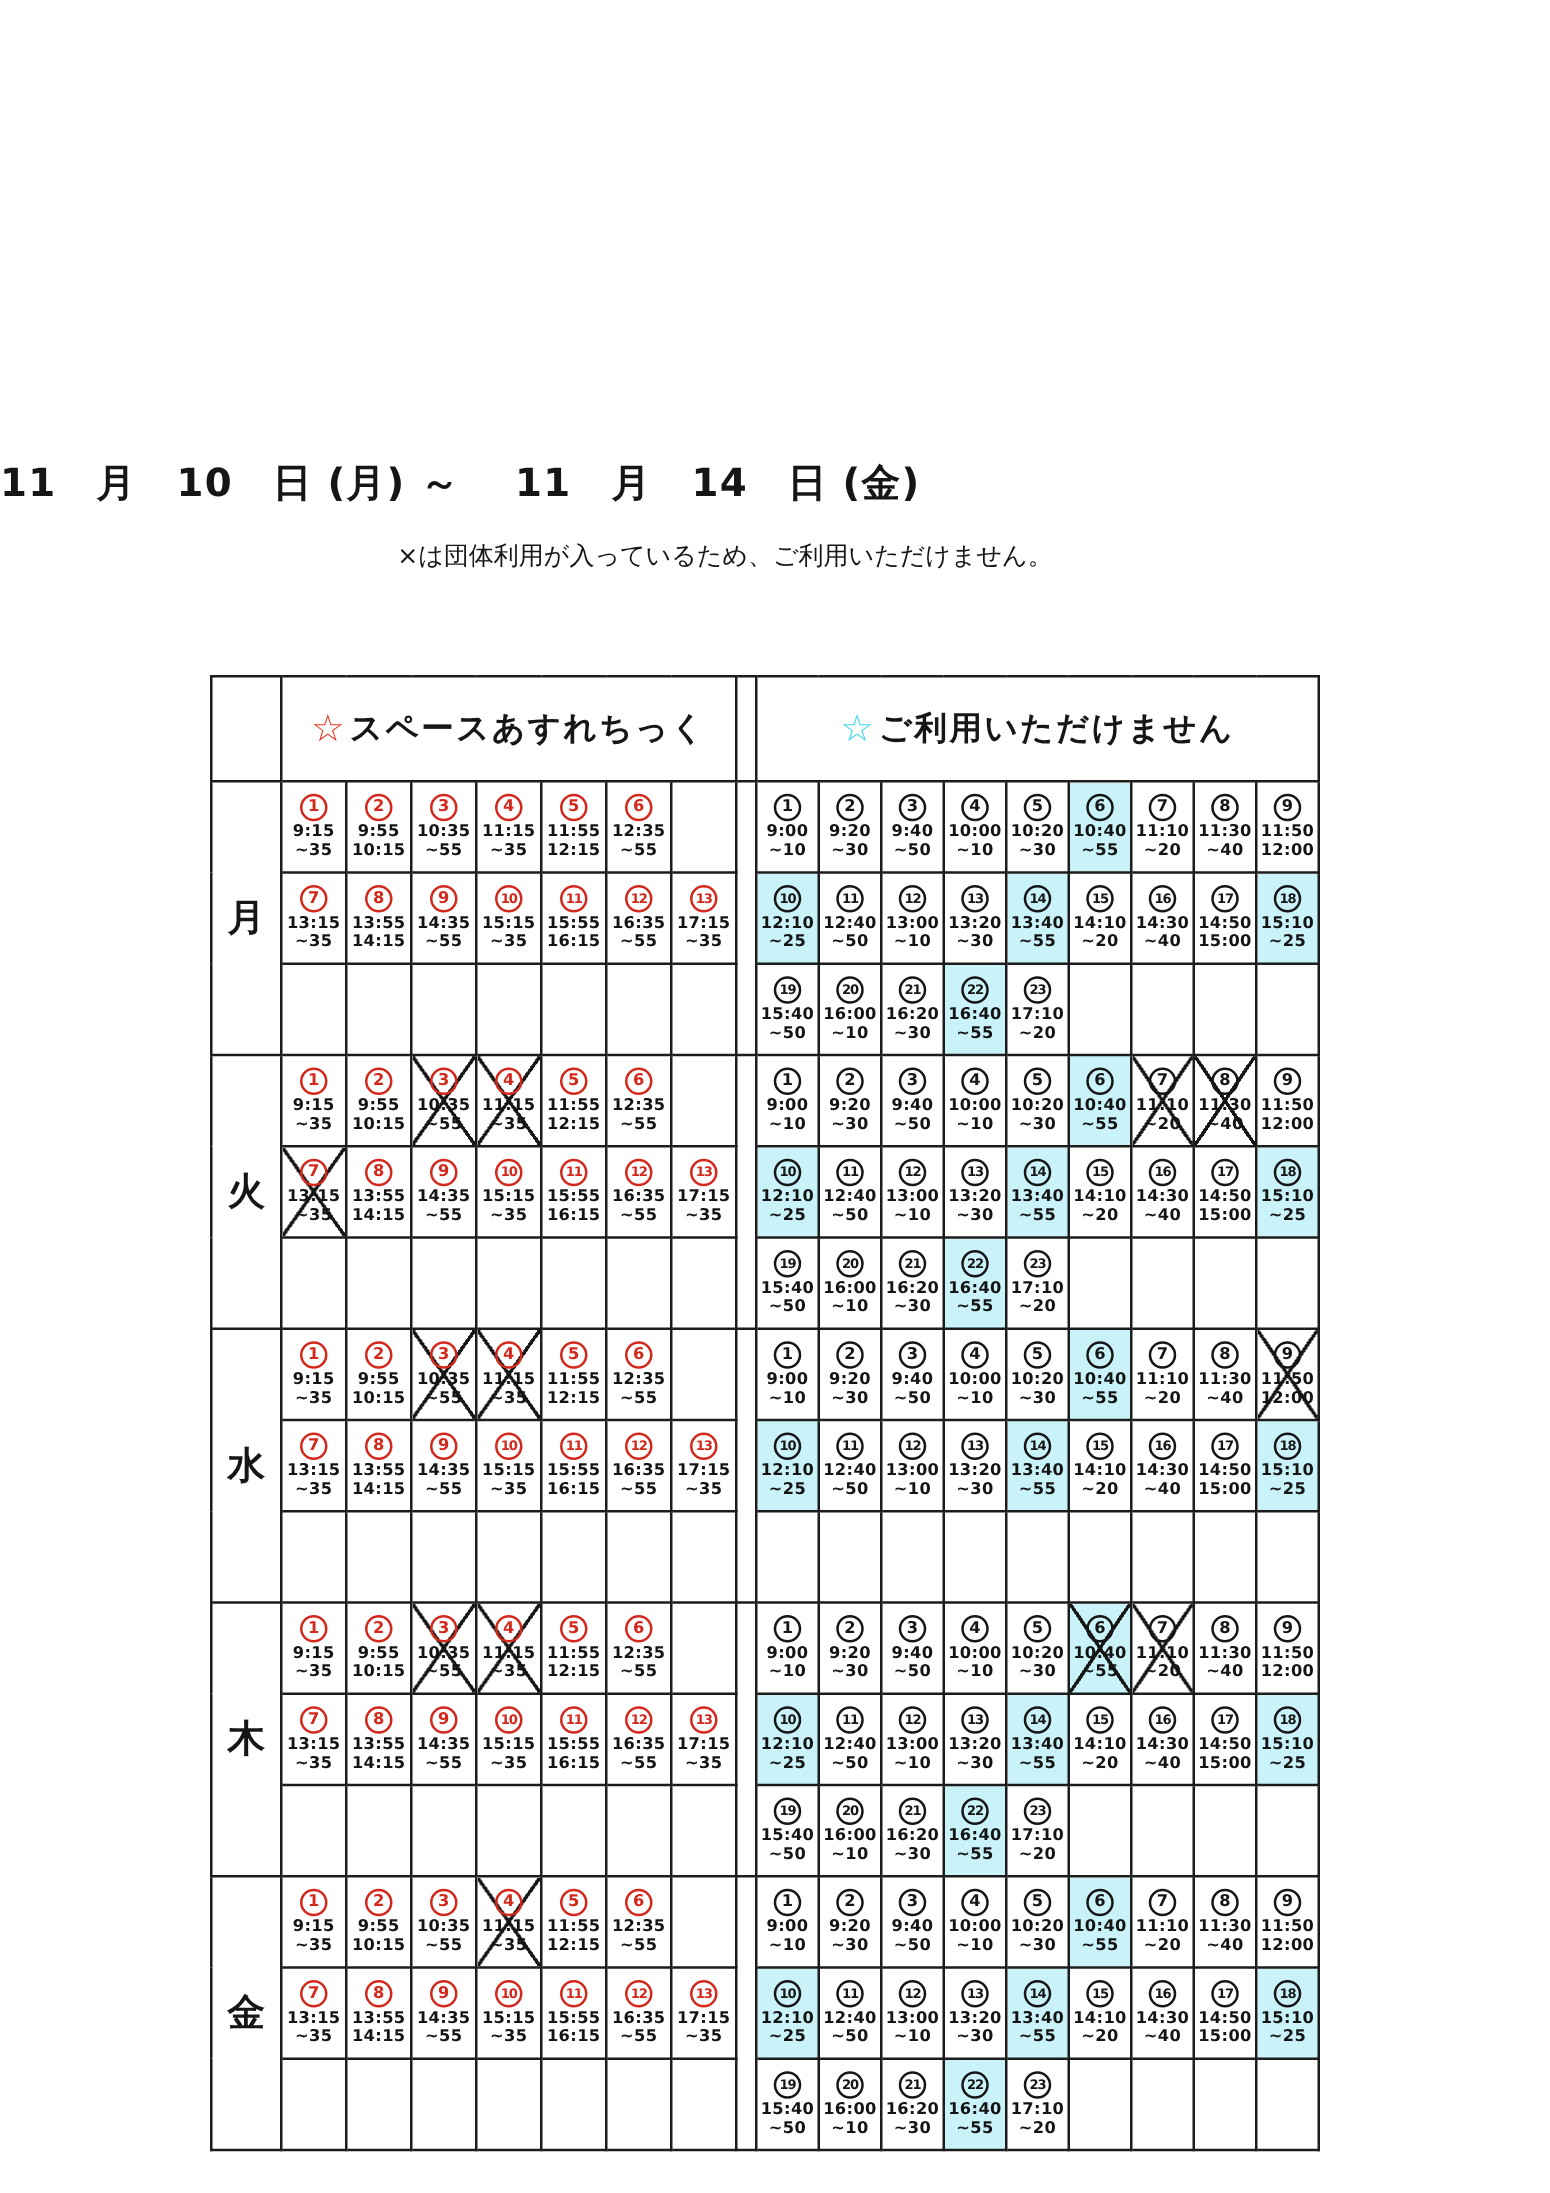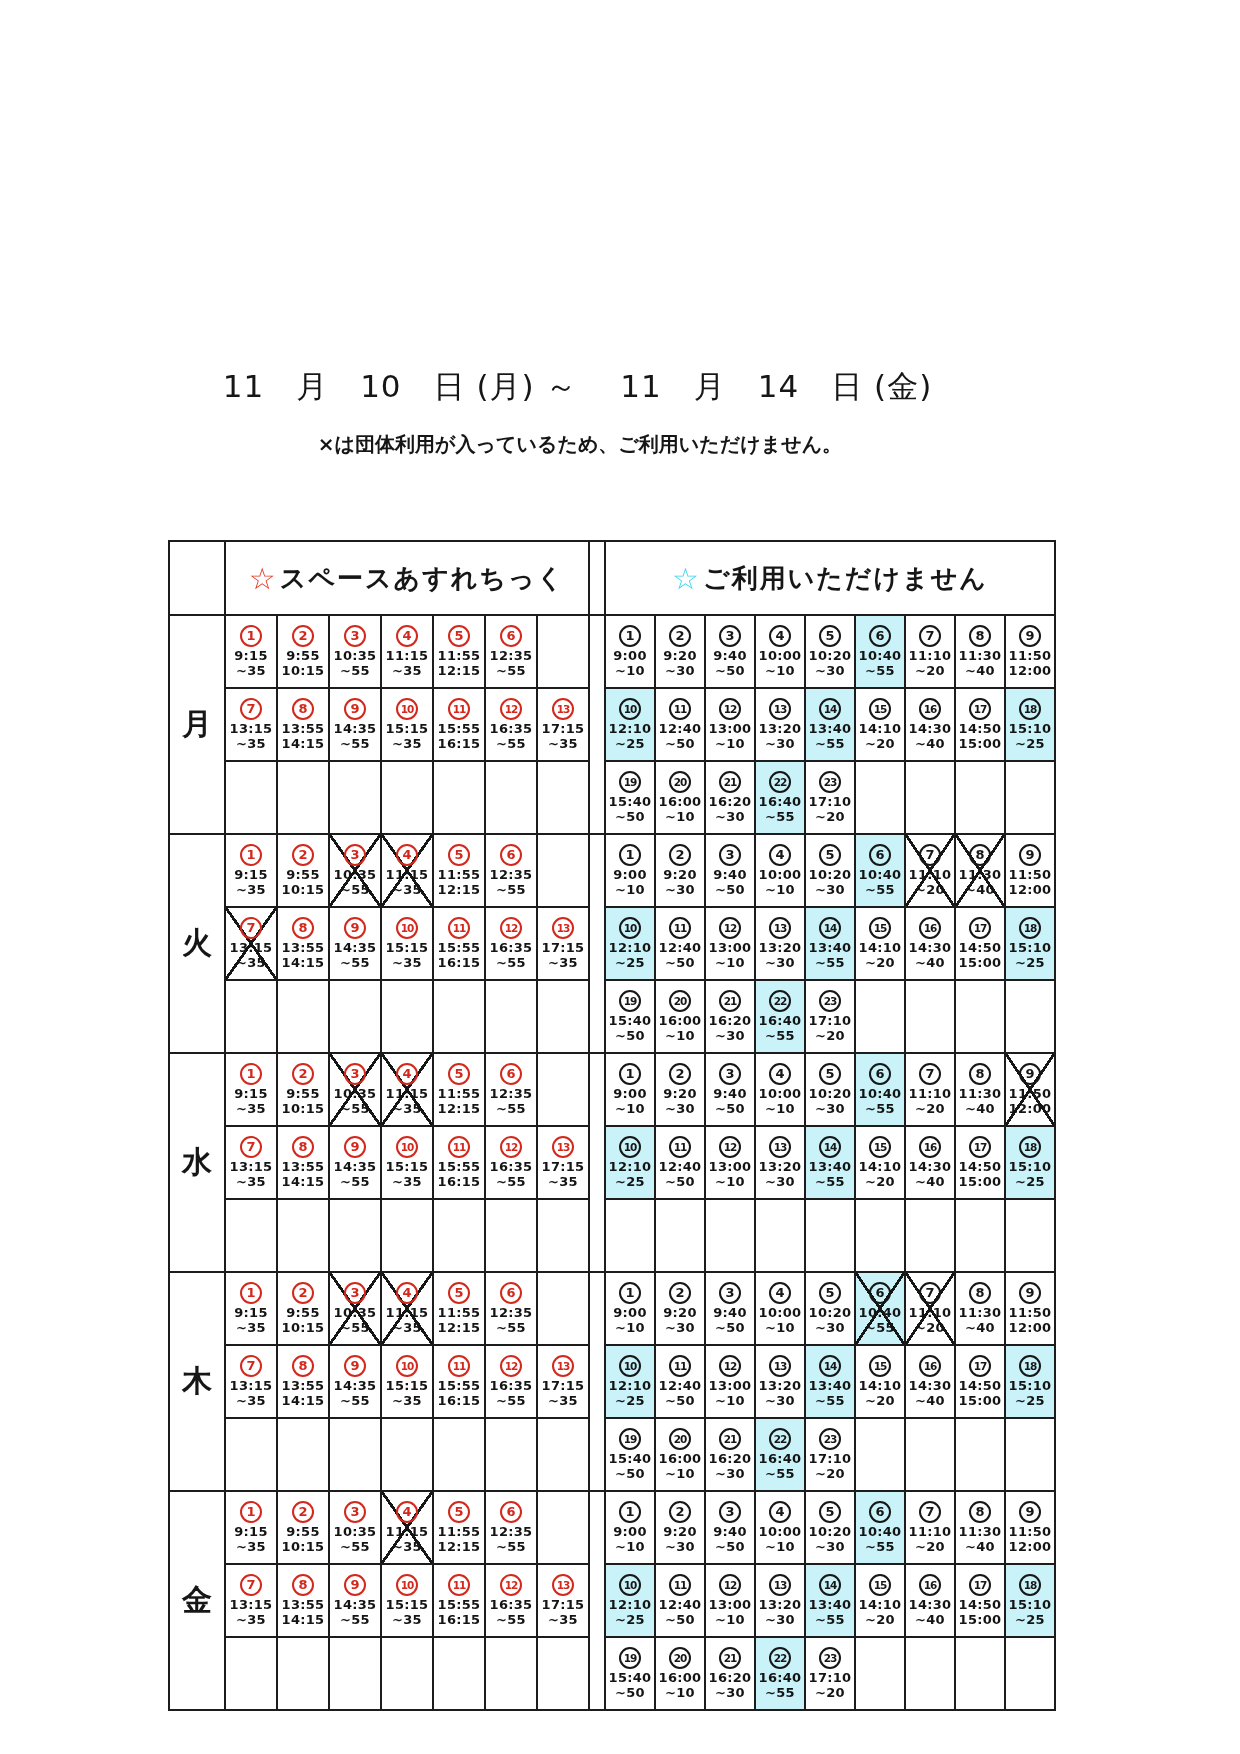--- a/index.html
+++ b/index.html
@@ -2,36 +2,36 @@
 <html><head>
 <meta charset="utf-8">
 <style>
   html,body{margin:0;padding:0;}
   body{
     width:1240px;height:1754px;position:relative;background:#ffffff;
     font-family:"DejaVu Sans",sans-serif;color:#161616;
   }
   .title{
     position:absolute;top:366px;left:0;width:1155px;
-    text-align:center;font-size:31px;font-weight:normal;letter-spacing:1px;
+    font-size:31px;font-weight:bold;letter-spacing:1px;
     white-space:pre;
   }
   .notes{
     position:absolute;top:430px;left:0;width:1160px;
-    text-align:center;font-size:20px;font-weight:bold;line-height:1.45;
+    text-align:center;font-size:20px;font-weight:normal;line-height:1.45;
   }
   table.schedule{
     position:absolute;left:168px;top:540px;
     border-collapse:collapse;table-layout:fixed;
   }
   .schedule th,.schedule td{
     border:2px solid #1c1c1c;padding:0;text-align:center;vertical-align:middle;
     overflow:hidden;
   }
-  .schedule thead tr{height:74px;}
+  .schedule thead tr{height:84px;}
   .schedule tbody tr{height:73px;}
   th.sec-head{font-size:26px;font-weight:bold;letter-spacing:2px;background:#fff;}
   th.sec-head .star{font-weight:normal;font-size:30px;vertical-align:-2px;margin-right:2px;}
   .star-red{color:#e83a22;}
   .star-cyan{color:#3fd6ee;}
   td.day{font-size:30px;font-weight:bold;background:#fff;}
   td.sep{background:#fff;}
   td.slot{background:#fff;line-height:1.15;}
   td.slot .circ{
     display:inline-flex;align-items:center;justify-content:center;

